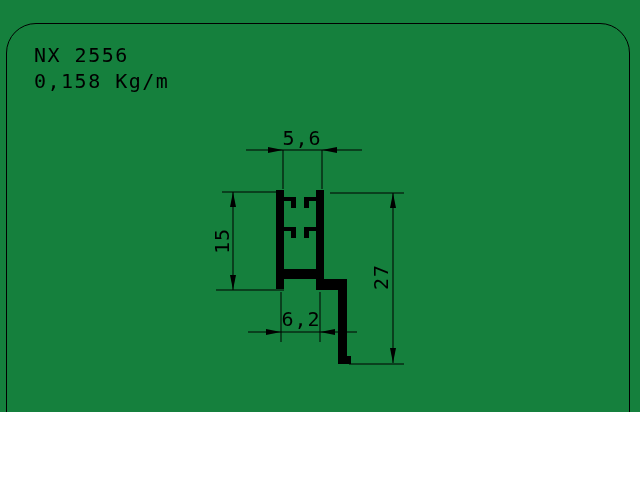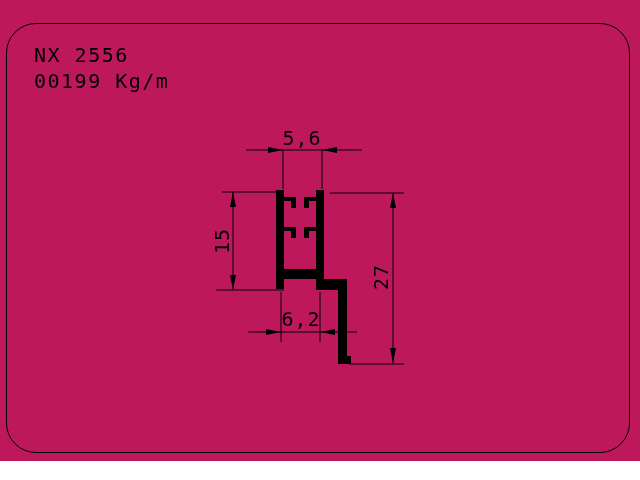--- a/index.html
+++ b/index.html
@@ -3,22 +3,22 @@
 <meta charset="utf-8">
 <style>
   html, body {
     margin: 0;
     padding: 0;
     background: #ffffff;
   }
   .canvas {
     position: relative;
     width: 640px;
-    height: 461px;
-    background: #be185d;
+    height: 412px;
+    background: #15803d;
     overflow: hidden;
     font-family: "DejaVu Sans Mono", "Liberation Mono", monospace;
   }
   .frame {
     position: absolute;
     left: 6px;
     top: 23px;
     width: 624px;
     height: 430px;
     box-sizing: border-box;
@@ -51,21 +51,21 @@
 </style>
 </head>
 <body>
 
 <div class="canvas">
 
   <div class="frame"></div>
 
   <div class="title-block">
     <div class="title-line">NX 2556</div>
-    <div class="title-line">00199 Kg/m</div>
+    <div class="title-line">0,158 Kg/m</div>
   </div>
 
   <svg class="drawing" width="640" height="480" viewBox="0 0 640 480">
 
     <g>
       <path fill="#000000" d="M276,190 h8 v99 h-8 Z"></path>
       <path fill="#000000" d="M316,190 h8 v100 h-8 Z"></path>
       <path fill="#000000" d="M284,197 h12 v11 h-5 v-7 h-7 Z"></path>
       <path fill="#000000" d="M284,227 h12 v11 h-5 v-7 h-7 Z"></path>
       <path fill="#000000" d="M316,197 h-12 v11 h5 v-7 h7 Z"></path>

